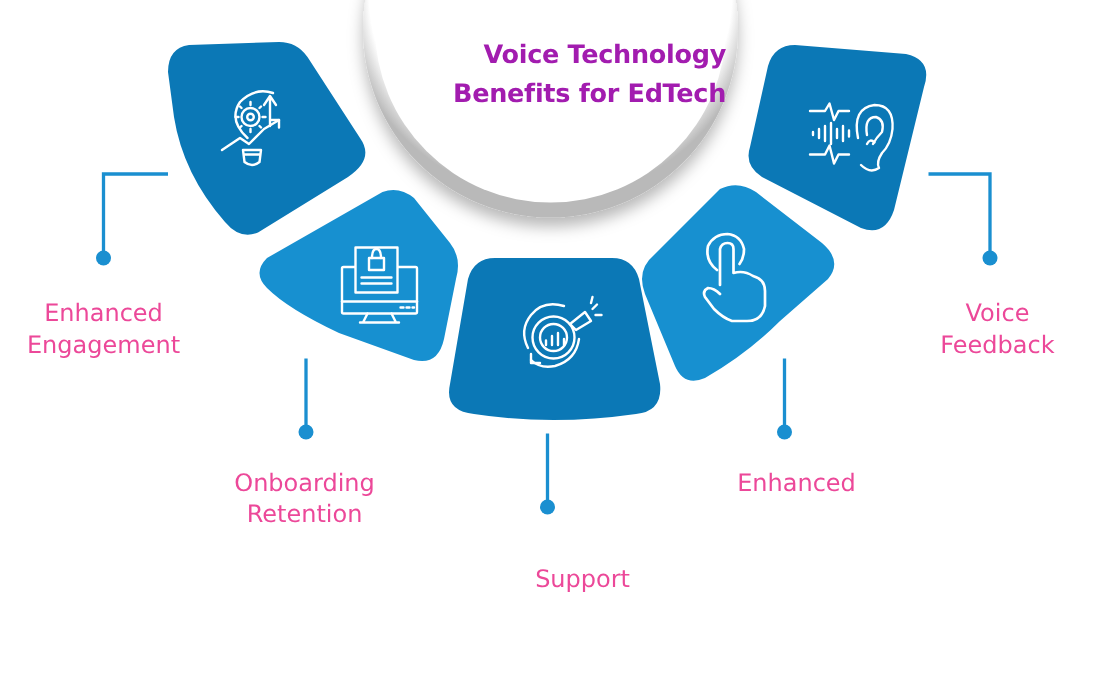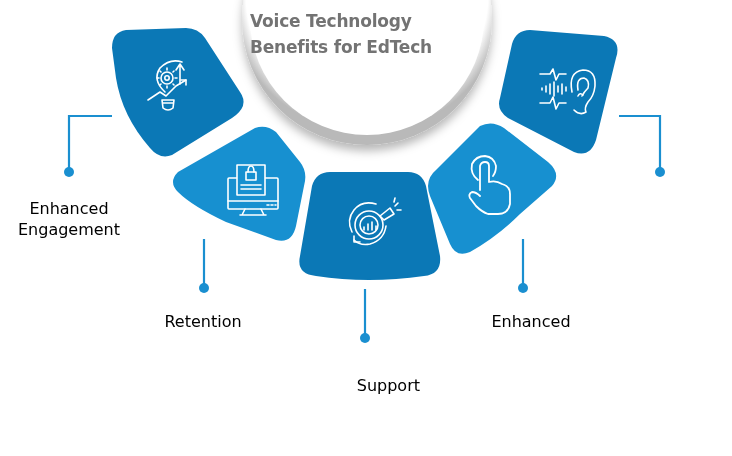--- a/index.html
+++ b/index.html
@@ -7,37 +7,37 @@
     position: relative;
     width: 732px;
     height: 456px;
     overflow: hidden;
     background: #ffffff;
     font-family: "Liberation Sans", "DejaVu Sans", sans-serif;
   }
   #canvas svg.shapes { position: absolute; left: 0; top: 0; }
   .title {
     position: absolute;
-    left: 250px; top: 8px;
+    left: 250px; top: 24px;
     width: 234px;
-    text-align: left;
+    text-align: right;
     font-family: "DejaVu Sans", sans-serif;
     font-weight: bold;
     font-size: 17px;
     line-height: 26px;
-    color: #737373;
+    color: #a21caf;
     letter-spacing: -0.2px;
   }
   .label {
     position: absolute;
     text-align: center;
     font-family: "DejaVu Sans", sans-serif;
     font-size: 16px;
     line-height: 21px;
-    color: #000000;
+    color: #ec4899;
     white-space: nowrap;
   }
   .label span { display: block; }
 </style>
 </head>
 <body>
 
 <div id="canvas">
 
   <svg class="shapes" width="732" height="456" viewBox="0 0 732 456">
@@ -150,24 +150,29 @@
     <div>Voice Technology</div>
     <div>Benefits for EdTech</div>
   </div>
 
   <div class="label" style="left:14px; top:198px; width:110px;">
     <span>Enhanced</span>
     <span>Engagement</span>
   </div>
 
   <div class="label" style="left:148px; top:311px; width:110px;">
+    <span>Onboarding</span>
     <span>Retention</span>
   </div>
 
   <div class="label" style="left:310px; top:375px; width:110px;text-align:right;">
     <span>Support</span>
   </div>
 
   <div class="label" style="left:471px; top:311px; width:120px;">
     <span>Enhanced</span>
   </div>
 
+  <div class="label" style="left:610px; top:198px; width:110px;">
+    <span>Voice</span>
+    <span>Feedback</span>
+  </div>
 </div>
 
 </body></html>

